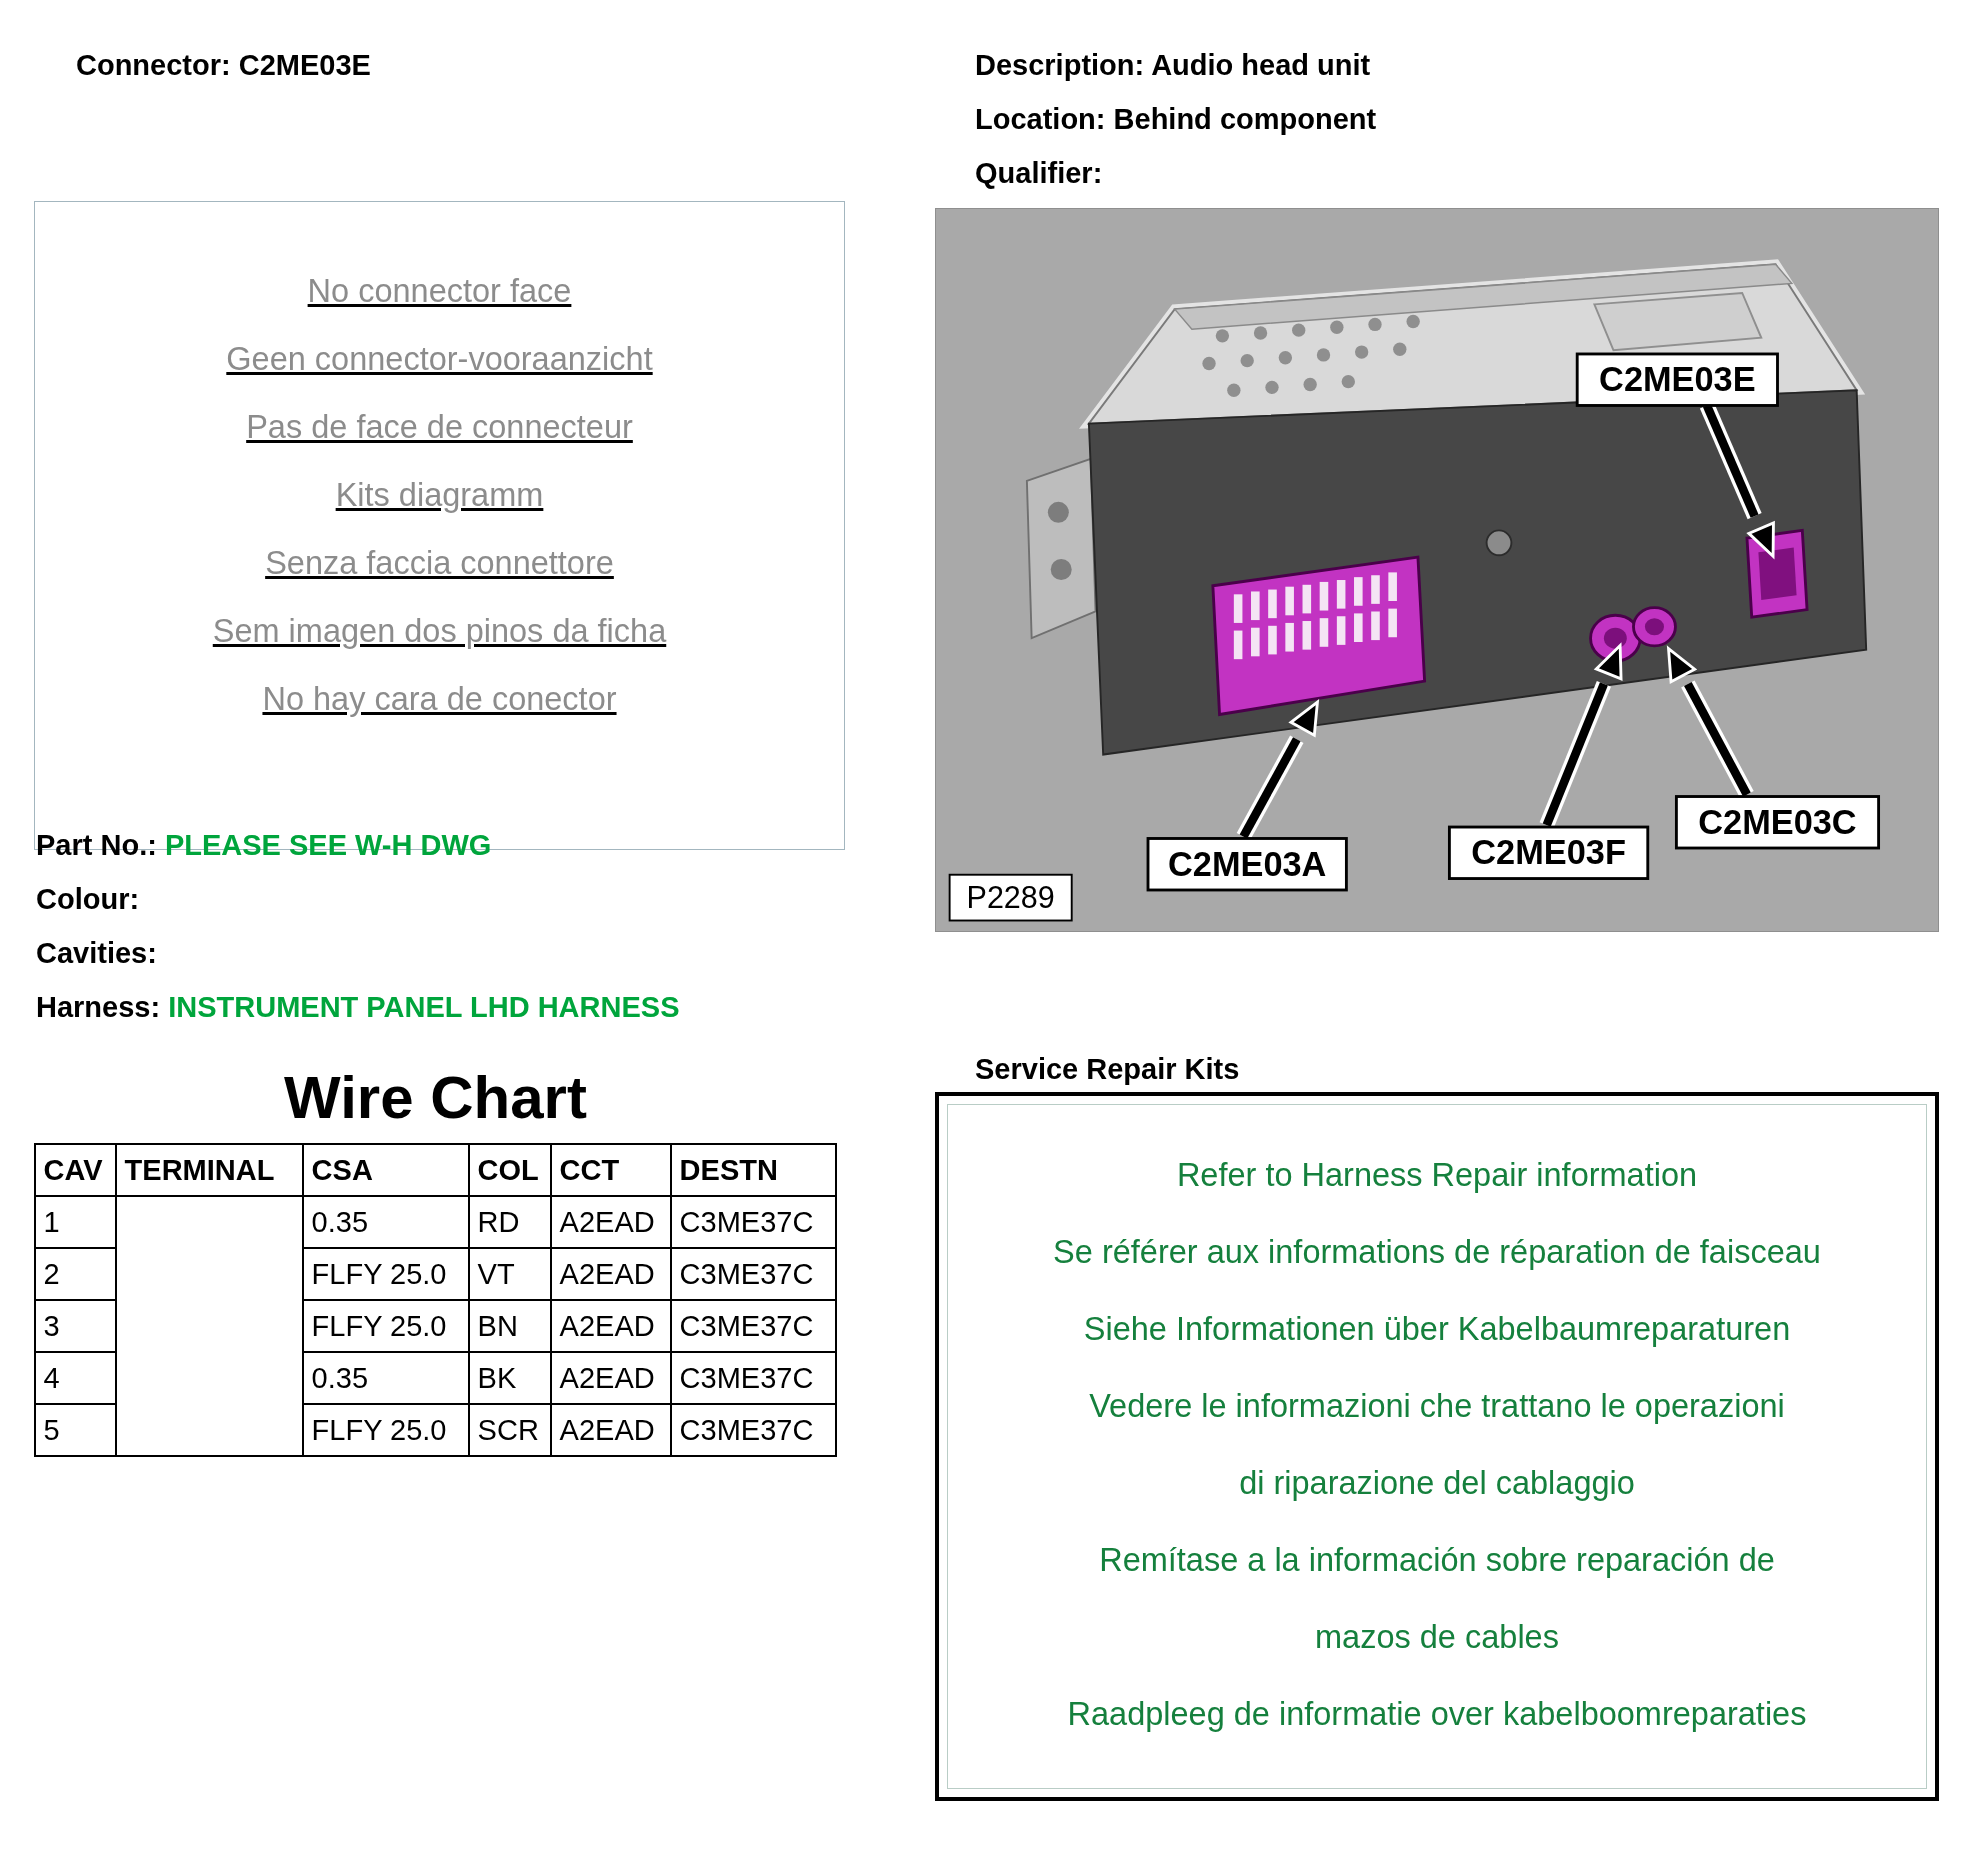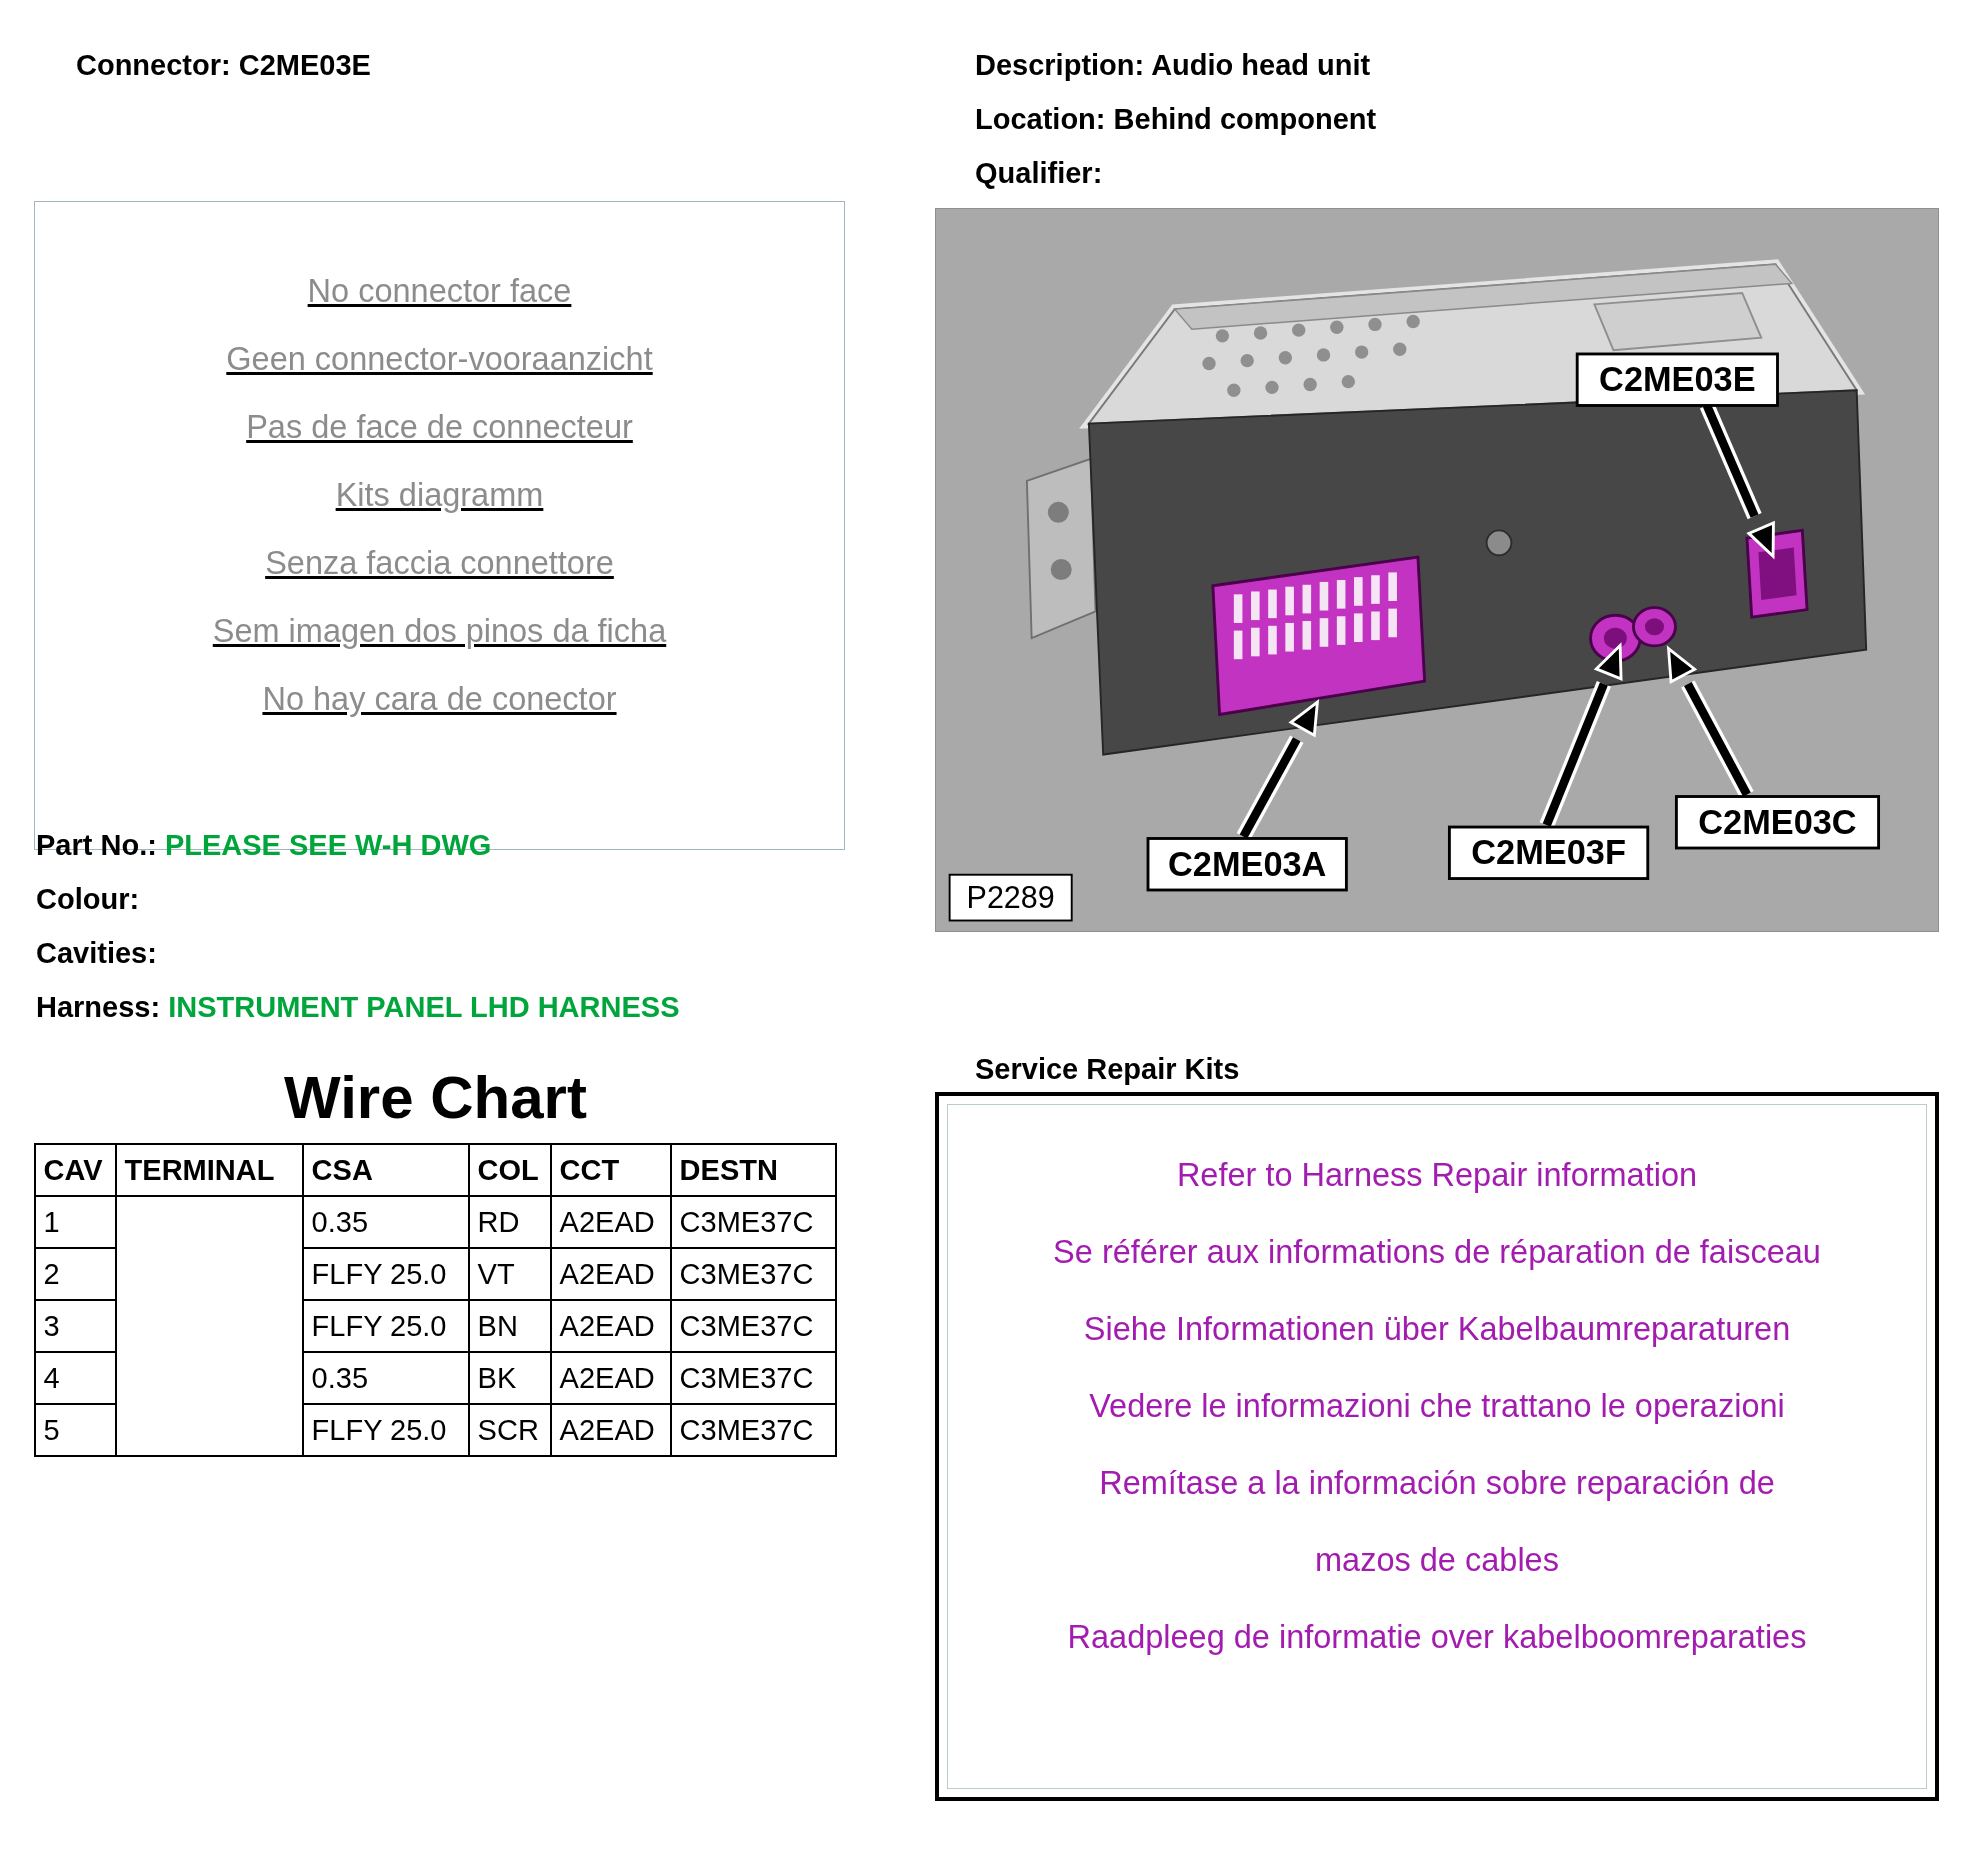--- a/index.html
+++ b/index.html
@@ -31,21 +31,21 @@
 
   
   #right-headers { left:935px; top:38px; }
   #photo-panel { left:935px; top:208px; width:1004px; height:724px;
                  background:#a9a9a9; border:1px solid #8f8f8f; }
   #srk-title { left:935px; top:1042px; }
   #srk-box { left:935px; top:1092px; width:1004px; height:709px;
              border:4.8px solid #000; background:#fff; }
   #srk-inner { position:absolute; left:7.6px; top:7.6px; right:7.6px; bottom:7.6px;
                border:1px solid #b9cdc6; text-align:center; padding-top:32.5px; }
-  .srk-line { font-size:32.5px; color:#a21caf; line-height:77px; white-space:nowrap; }
+  .srk-line { font-size:32.5px; color:#15803d; line-height:77px; white-space:nowrap; }
 
   svg text.cnlabel { font-family:"Liberation Sans", sans-serif; font-weight:bold;
                      font-size:36px; fill:#000; }
   svg text.figid   { font-family:"Liberation Sans", sans-serif; font-size:32px; fill:#000; }
 </style>
 </head>
 <body>
 
 <div id="page">
 
@@ -283,20 +283,21 @@
   </div>
 
   <div class="abs hline" id="srk-title">Service Repair Kits</div>
 
   <div class="abs" id="srk-box">
     <div id="srk-inner">
       <div class="srk-line">Refer to Harness Repair information</div>
       <div class="srk-line">Se référer aux informations de réparation de faisceau</div>
       <div class="srk-line">Siehe Informationen über Kabelbaumreparaturen</div>
       <div class="srk-line">Vedere le informazioni che trattano le operazioni</div>
+      <div class="srk-line">di riparazione del cablaggio</div>
       <div class="srk-line">Remítase a la información sobre reparación de</div>
       <div class="srk-line">mazos de cables</div>
       <div class="srk-line">Raadpleeg de informatie over kabelboomreparaties</div>
     </div>
   </div>
 
 </div>
 
 
 </body></html>

